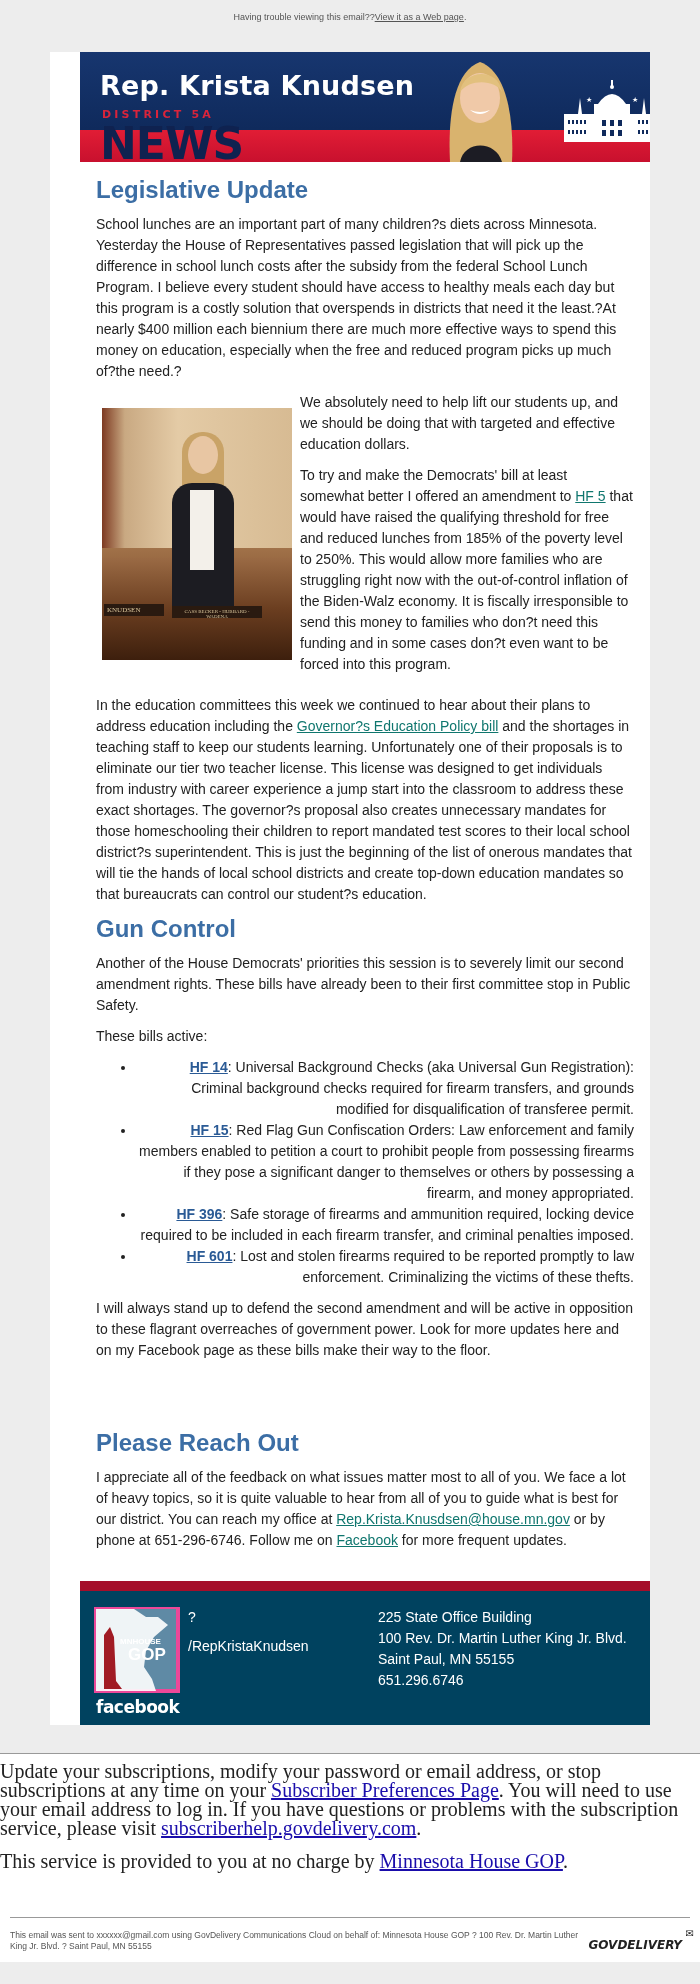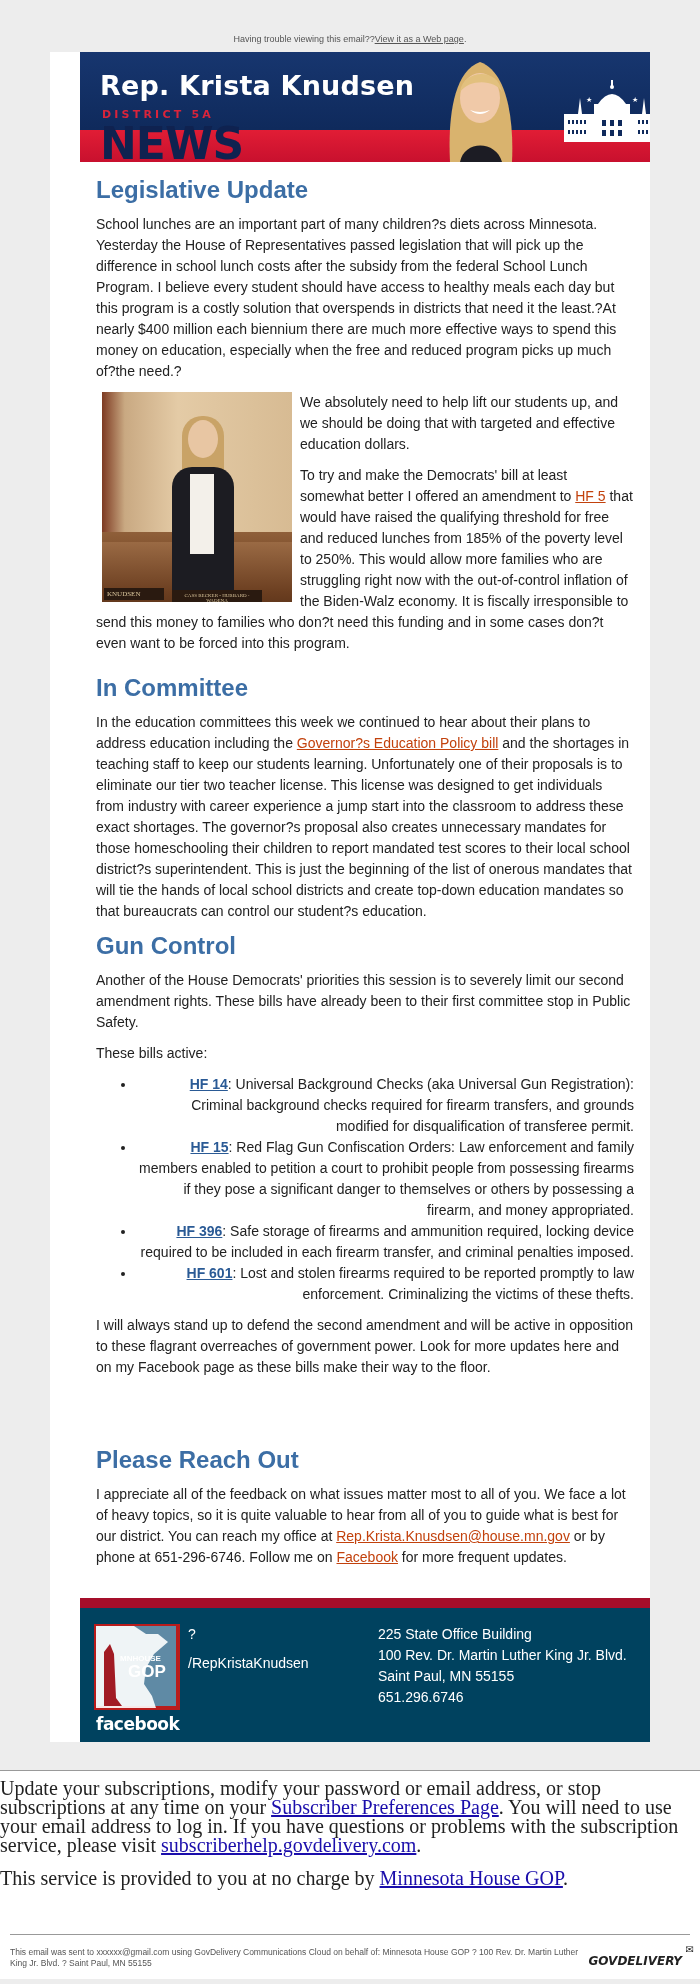--- a/index.html
+++ b/index.html
@@ -1,81 +1,81 @@
 <!DOCTYPE html>
 <html><head>
 <meta charset="utf-8">
 <style>
   * { box-sizing: border-box; margin: 0; padding: 0; }
   html, body { width: 700px; }
   body { background: #ededed; font-family: "Liberation Sans", sans-serif; color: #222; }
-  .preheader { height: 52px; padding-top: 34px; text-align: center; font-size: 9px; color: #555; }
+  .preheader { height: 52px; padding-top: 12px; text-align: center; font-size: 9px; color: #555; }
   .preheader a { color: #555; text-decoration: underline; }
   .wrap { width: 600px; margin: 0 auto; background: #fff; padding-left: 30px; }
 
   
   .banner { position: relative; height: 110px; overflow: hidden;
     background: linear-gradient(#17366f 0%, #0f2a5c 70%, #0b2454 100%); }
   .banner .redband { position: absolute; left: 0; right: 0; top: 78px; bottom: 0;
     background: linear-gradient(#e11d35, #c8102e); }
   .banner .name { position: absolute; left: 20px; top: 18px; color: #fff; font-weight: bold;
     font-size: 27px; letter-spacing: 0.2px; font-family: "DejaVu Sans", sans-serif; }
   .banner .district { position: absolute; left: 22px; top: 56px; color: #d9243b; font-weight: bold;
     font-size: 11px; letter-spacing: 3.2px; font-family: "DejaVu Sans", sans-serif; }
   .banner .news { position: absolute; left: 20px; top: 70px; color: #0f2250; font-weight: bold;
     font-size: 44px; letter-spacing: -1px; font-family: "DejaVu Sans", sans-serif; line-height: 44px; }
   .banner .portrait { position: absolute; left: 350px; top: 0; width: 100px; height: 110px; }
   .banner .capitol { position: absolute; left: 484px; top: 28px; width: 96px; height: 62px; }
 
   .content { padding: 14px 16px 20px 16px; }
   h2 { color: #3c6ea5; font-size: 24px; font-weight: bold; margin: 0 0 10px 0; line-height: 28px; }
   p { font-size: 14px; line-height: 21px; margin: 0 0 10px 0; color: #222; }
-  a.lnk { color: #c2410c; text-decoration: underline; }
+  a.lnk { color: #0f766e; text-decoration: underline; }
   a.blnk { color: #2a5a95; font-weight: bold; text-decoration: underline; }
 
   .floatblock { overflow: hidden; margin-bottom: 10px; }
-  .photo { float: left; width: 190px; height: 210px; margin: 0 8px 4px 6px; position: relative; overflow: hidden;
+  .photo { float: left; width: 190px; height: 252px; margin: 16px 8px 4px 6px; position: relative; overflow: hidden;
     background: linear-gradient(180deg, #c9a37a 0%, #b98b5f 40%, #8a5a35 70%, #5b3419 100%); }
   .photo .wall { position:absolute; left:0; top:0; width:190px; height:140px;
     background: linear-gradient(90deg, #7d3a22 0%, #c9a982 12%, #e4cba6 40%, #d7bb93 100%); }
   .photo .desk { position:absolute; left:0; top:150px; width:190px; height:102px;
     background: linear-gradient(180deg, #9a6a44 0%, #6b3e20 50%, #3d1f0d 100%); }
   .photo .person-body { position:absolute; left:70px; top:75px; width:62px; height:125px; background:#1c1c22; border-radius: 20px 20px 0 0; }
   .photo .shirt { position:absolute; left:88px; top:82px; width:24px; height:80px; background:#f3f0ea; }
   .photo .head { position:absolute; left:86px; top:28px; width:30px; height:38px; background:#e8c6a3; border-radius: 50%; }
   .photo .hair { position:absolute; left:80px; top:24px; width:42px; height:66px; background:#c9a367; border-radius: 20px 20px 8px 8px; }
   .photo .plate { position:absolute; left:2px; top:196px; width:60px; height:12px; background:#2a1a10; color:#d8c49a; font-size:7px; font-family:"Liberation Serif", serif; padding:2px 3px; }
   .photo .plate2 { position:absolute; left:70px; top:198px; width:90px; height:12px; background:#2a1a10; color:#d8c49a; font-size:5px; font-family:"Liberation Serif", serif; padding:3px 3px; text-align:center; }
 
   ul.bills { margin: 0 0 10px 40px; list-style: disc; }
   ul.bills li { font-size: 14px; line-height: 21px; color: #222; text-align: right; }
 
   .spacer { height: 58px; }
 
   .footbar { height: 10px; background: #a50e2a; }
   .foot { background: #00425f; color: #fff; padding: 16px 14px 14px 14px; display: flex; height: 134px; }
   .fb { width: 84px; }
-  .fblogo { width: 86px; height: 86px; background: #b91c1c; position: relative; margin-left: 0px; }
+  .fblogo { width: 86px; height: 86px; background: #ec4899; position: relative; margin-left: 0px; }
   .fblogo .inner { position: absolute; left: 2px; top: 2px; width: 80px; height: 80px; background: #5f8aa5; }
   .fblogo .mnshape { position: absolute; left: 0; top: 0; }
   .fblogo .t1 { position: absolute; left: 26px; top: 30px; font-size: 8px; font-weight: bold; color: #fff; letter-spacing: 0px; }
   .fblogo .t2 { position: absolute; left: 34px; top: 38px; font-size: 17px; font-weight: bold; color: #fff; }
   .fbtext { font-size: 17px; font-weight: bold; color: #fff; margin-top: 4px; margin-left: 2px; font-family: "DejaVu Sans", sans-serif; letter-spacing: -0.5px; }
   .fbcol { width: 200px; padding-left: 10px; font-size: 14px; line-height: 21px; padding-top: 0px; }
   .fbcol .q { margin-bottom: 8px; }
   .addr { font-size: 14px; line-height: 21px; padding-left: 0px; }
 
   .bottomgap { height: 28px; background: #ededed; }
   .legal { background: #fff; padding: 0 0 10px 0; font-family: "Liberation Serif", serif; }
   .legal hr { border: none; border-top: 1px solid #999; margin: 0 0 8px 0; }
   .legal p { font-family: "Liberation Serif", serif; font-size: 20px; line-height: 19px; color: #222; margin: 0 0 14px 0; }
   .legal a { color: #1a0dab; text-decoration: underline; }
   .legal2 { background: #fff; padding: 22px 10px 10px 10px; }
   .legal2 hr { border: none; border-top: 1px solid #999; margin: 0 0 12px 0; }
-  .legal2 .row { display: flex; justify-content: space-between; align-items: center; }
+  .legal2 .row { display: flex; justify-content: space-between; align-items: flex-end; }
   .legal2 .small { font-size: 8.5px; line-height: 11px; color: #555; width: 580px; }
   .gdlogo { font-family: "DejaVu Sans", sans-serif; font-style: italic; font-weight: bold; font-size: 12px; color: #222; position: relative; margin-top: 6px; padding-right: 8px; }
   .gdlogo .env { position: absolute; right: -4px; top: -10px; font-size: 10px; font-style: normal; }
 </style>
 </head>
 <body>
 
 <div class="preheader">
   <span>Having trouble viewing this email??</span><a href="#">View it as a Web page</a><span>.</span>
 </div>
@@ -146,21 +146,20 @@
         <div class="head"></div>
         <div class="person-body"></div>
         <div class="shirt"></div>
         <div class="plate">KNUDSEN</div>
         <div class="plate2">CASS BECKER - HUBBARD - WADENA</div>
       </div>
       <p>We absolutely need to help lift our students up, and we should be doing that with targeted and effective education dollars.</p>
       <p><span>To try and make the Democrats' bill at least somewhat better I offered an amendment to </span><a href="#" class="lnk">HF 5</a><span> that would have raised the qualifying threshold for free and reduced lunches from 185% of the poverty level to 250%. This would allow more families who are struggling right now with the out-of-control inflation of the Biden-Walz economy. It is fiscally irresponsible to send this money to families who don?t need this funding and in some cases don?t even want to be forced into this program.</span></p>
     </div>
 
-    <h2>In Committee</h2>
     <p><span>In the education committees this week we continued to hear about their plans to address education including the </span><a href="#" class="lnk">Governor?s Education Policy bill</a><span> and the shortages in teaching staff to keep our students learning. Unfortunately one of their proposals is to eliminate our tier two teacher license. This license was designed to get individuals from industry with career experience a jump start into the classroom to address these exact shortages. The governor?s proposal also creates unnecessary mandates for those homeschooling their children to report mandated test scores to their local school district?s superintendent. This is just the beginning of the list of onerous mandates that will tie the hands of local school districts and create top-down education mandates so that bureaucrats can control our student?s education.</span></p>
 
     <h2>Gun Control</h2>
     <p>Another of the House Democrats' priorities this session is to severely limit our second amendment rights. These bills have already been to their first committee stop in Public Safety.</p>
     <p>These bills active:</p>
     <ul class="bills">
       <li><a href="#" class="blnk">HF 14</a><span>: Universal Background Checks (aka Universal Gun Registration): Criminal background checks required for firearm transfers, and grounds modified for disqualification of transferee permit.</span></li>
       <li><a href="#" class="blnk">HF 15</a><span>: Red Flag Gun Confiscation Orders: Law enforcement and family members enabled to petition a court to prohibit people from possessing firearms if they pose a significant danger to themselves or others by possessing a firearm, and money appropriated.</span></li>
       <li><a href="#" class="blnk">HF 396</a><span>: Safe storage of firearms and ammunition required, locking device required to be included in each firearm transfer, and criminal penalties imposed.</span></li>
       <li><a href="#" class="blnk">HF 601</a><span>: Lost and stolen firearms required to be reported promptly to law enforcement. Criminalizing the victims of these thefts.</span></li>

